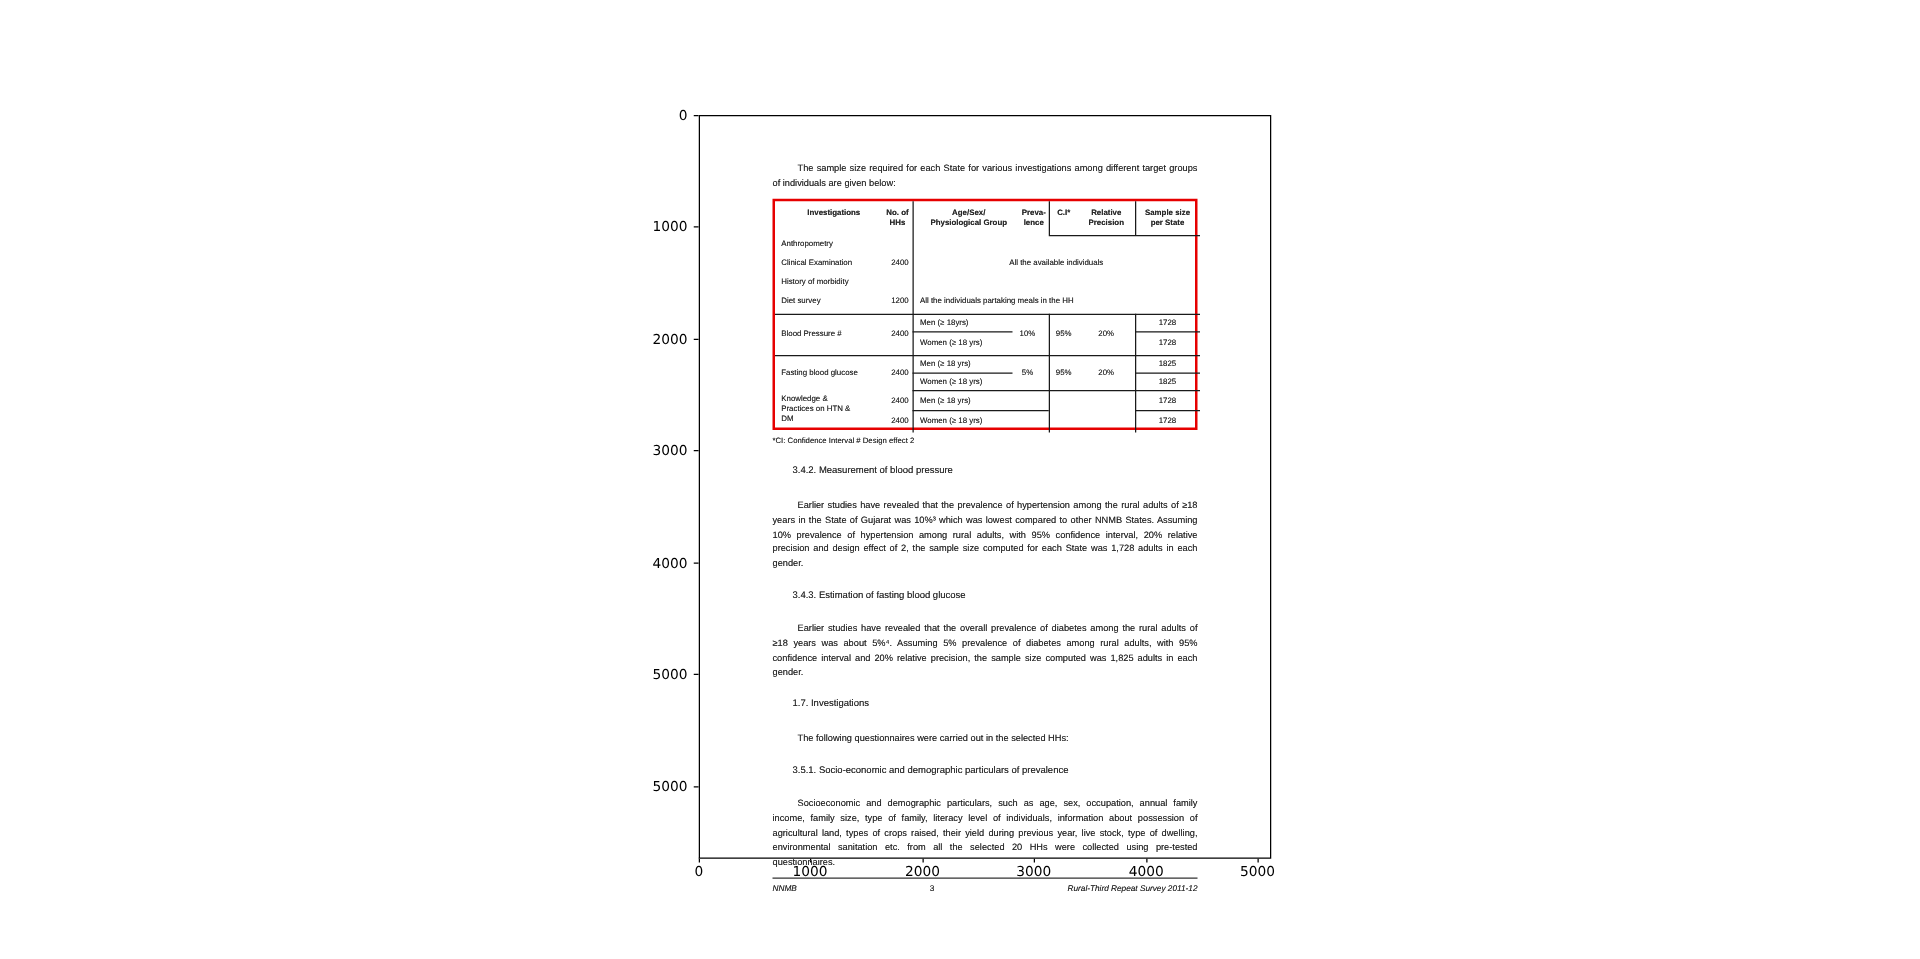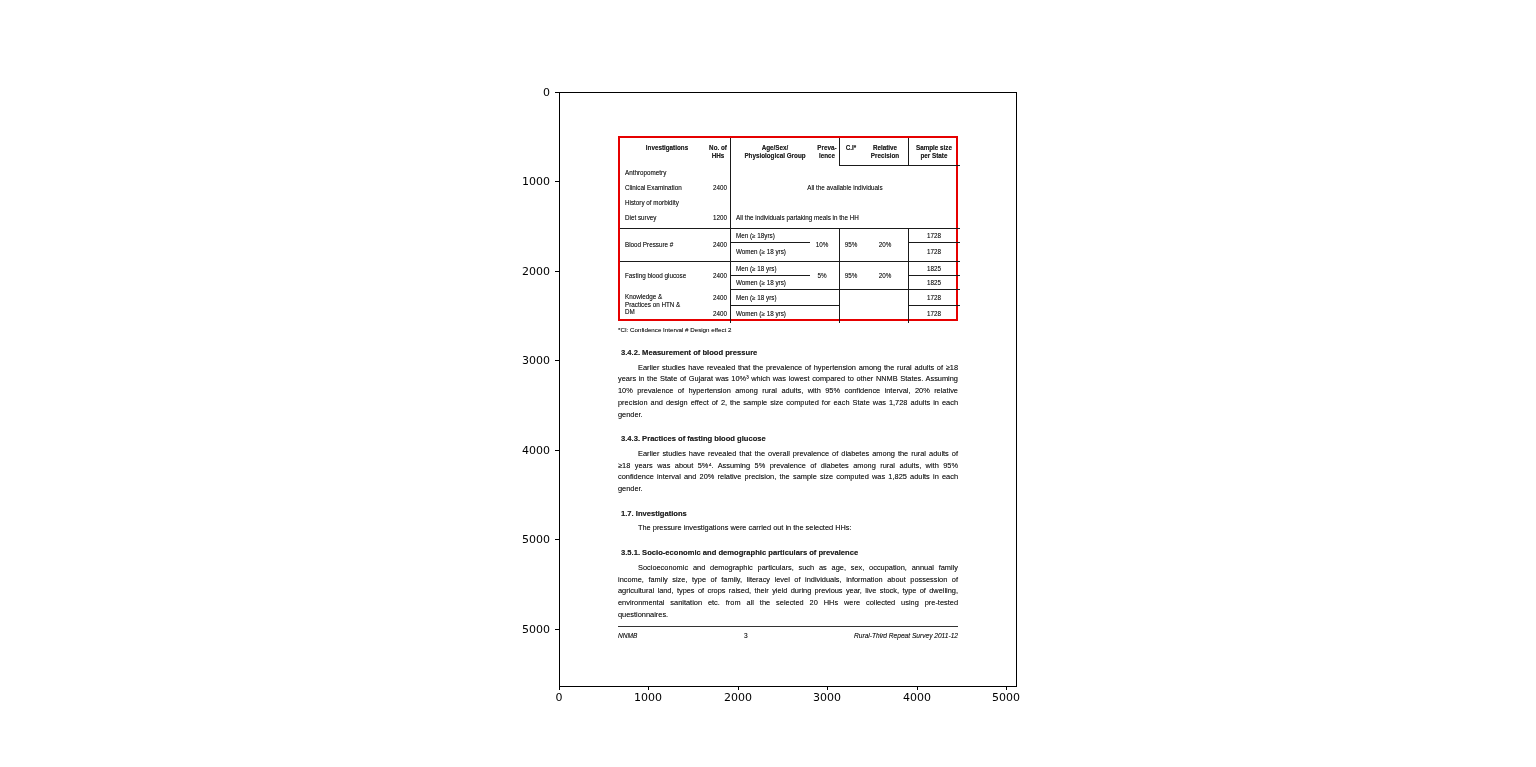--- a/index.html
+++ b/index.html
@@ -12,21 +12,21 @@
   .ytick{position:absolute;width:4px;height:1px;background:#000;left:555px;}
   .xtick-label{position:absolute;width:60px;top:691px;text-align:center;
                font:11px "DejaVu Sans",sans-serif;color:#000;}
   .ytick-label{position:absolute;width:50px;left:500px;text-align:right;
                font:11px "DejaVu Sans",sans-serif;color:#000;}
   
   #doc-content{position:absolute;left:58px;top:36px;width:340px;color:#272727;
                font-family:"Liberation Sans",sans-serif;font-size:7.4px;line-height:11.7px;
                text-shadow:0 0 0.45px #777;}
   .para{margin:0;text-align:justify;text-indent:20px;}
-  .heading{margin:3px;font-weight:bold;font-size:7.6px;text-indent:0;}
+  .heading{margin:16px;font-weight:normal;font-size:7.6px;text-indent:0;}
   
   #sample-table{position:relative;width:340px;height:185px;margin-top:7px;
                 border:2px solid #e60000;box-sizing:border-box;}
   .ln{position:absolute;background:#1a1a1a;}
   .tcell{position:absolute;font-size:6.3px;line-height:7.6px;white-space:pre-line;}
   .thead{font-weight:bold;text-align:center;}
   .tc{text-align:center;}
   .tr{text-align:right;}
   #footnote{margin-top:5px;font-size:6.2px;line-height:8px;text-indent:0;}
   .sec-head{margin-top:13px;}
@@ -64,20 +64,21 @@
   <span class="ytick-label" style="top:175px">1000</span>
   <span class="ytick-label" style="top:265px">2000</span>
   <span class="ytick-label" style="top:354px">3000</span>
   <span class="ytick-label" style="top:444px">4000</span>
   <span class="ytick-label" style="top:533px">5000</span>
   <span class="ytick-label" style="top:623px">5000</span>
 
   <div id="plot-area">
     <div id="doc-content">
 
+      <p class="para">The sample size required for each State for various investigations among different target groups of individuals are given below:</p>
 
       <div id="sample-table">
 
         <div class="ln" style="left:110px;top:0;width:1px;height:185px"></div>
         <div class="ln" style="left:219px;top:0;width:1px;height:27px"></div>
         <div class="ln" style="left:288px;top:0;width:1px;height:27px"></div>
         <div class="ln" style="left:219px;top:90px;width:1px;height:95px"></div>
         <div class="ln" style="left:288px;top:90px;width:1px;height:95px"></div>
         <div class="ln" style="left:219px;top:27px;width:121px;height:1px"></div>
         <div class="ln" style="left:0;top:90px;width:340px;height:1px"></div>
@@ -141,25 +142,25 @@
         <div class="tcell" style="left:116px;top:172px;width:74px">Women (≥ 18 yrs)</div>
         <div class="tcell tc" style="left:288px;top:156px;width:52px">1728</div>
         <div class="tcell tc" style="left:288px;top:172px;width:52px">1728</div>
       </div>
 
       <p class="para" id="footnote">*CI: Confidence Interval          # Design effect 2</p>
 
       <p class="para heading sec-head">3.4.2. Measurement of blood pressure</p>
       <p class="para sec-body">Earlier studies have revealed that the prevalence of hypertension among the rural adults of ≥18 years in the State of Gujarat was 10%³ which was lowest compared to other NNMB States. Assuming 10% prevalence of hypertension among rural adults, with 95% confidence interval, 20% relative precision and design effect of 2, the sample size computed for each State was 1,728 adults in each gender.</p>
 
-      <p class="para heading sec-head">3.4.3. Practices of fasting blood glucose</p>
+      <p class="para heading sec-head">3.4.3. Estimation of fasting blood glucose</p>
       <p class="para sec-body">Earlier studies have revealed that the overall prevalence of diabetes among the rural adults of ≥18 years was about 5%⁴. Assuming 5% prevalence of diabetes among rural adults, with 95% confidence interval and 20% relative precision, the sample size computed was 1,825 adults in each gender.</p>
 
       <p class="para heading sec-head">1.7. Investigations</p>
-      <p class="para sec-body">The pressure investigations were carried out in the selected HHs:</p>
+      <p class="para sec-body">The following questionnaires were carried out in the selected HHs:</p>
 
       <p class="para heading sec-head">3.5.1. Socio-economic and demographic particulars of prevalence</p>
       <p class="para sec-body">Socioeconomic and demographic particulars, such as age, sex, occupation, annual family income, family size, type of family, literacy level of individuals, information about possession of agricultural land, types of crops raised, their yield during previous year, live stock, type of dwelling, environmental sanitation etc. from all the selected 20 HHs were collected using pre-tested questionnaires.</p>
 
       <div id="doc-footer">
         <span class="it">NNMB</span>
         <span>3</span>
         <span class="it">Rural-Third Repeat Survey 2011-12</span>
       </div>
 

